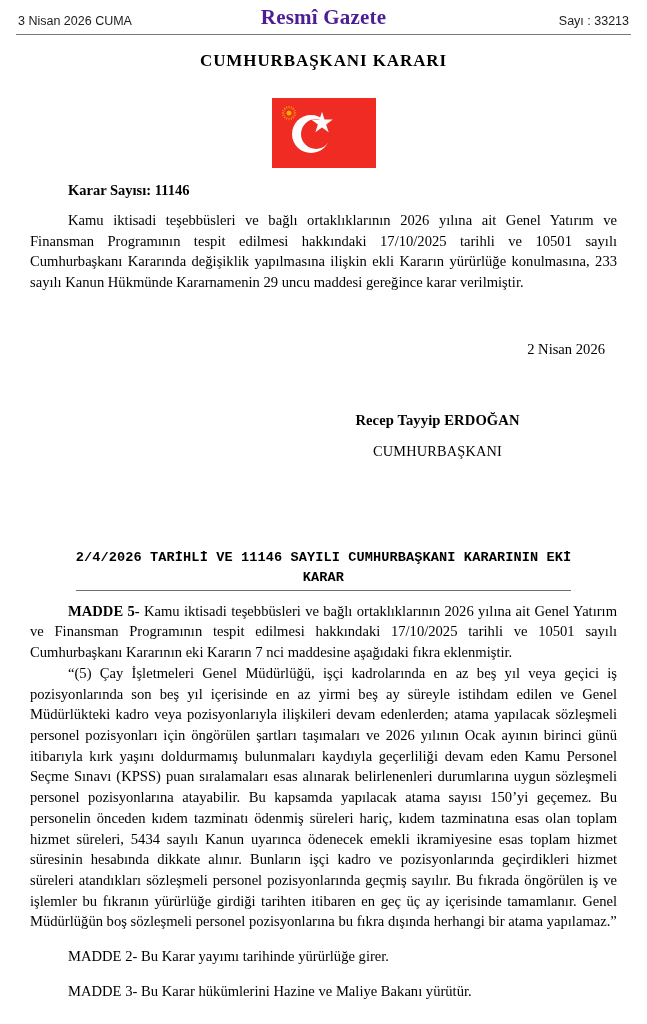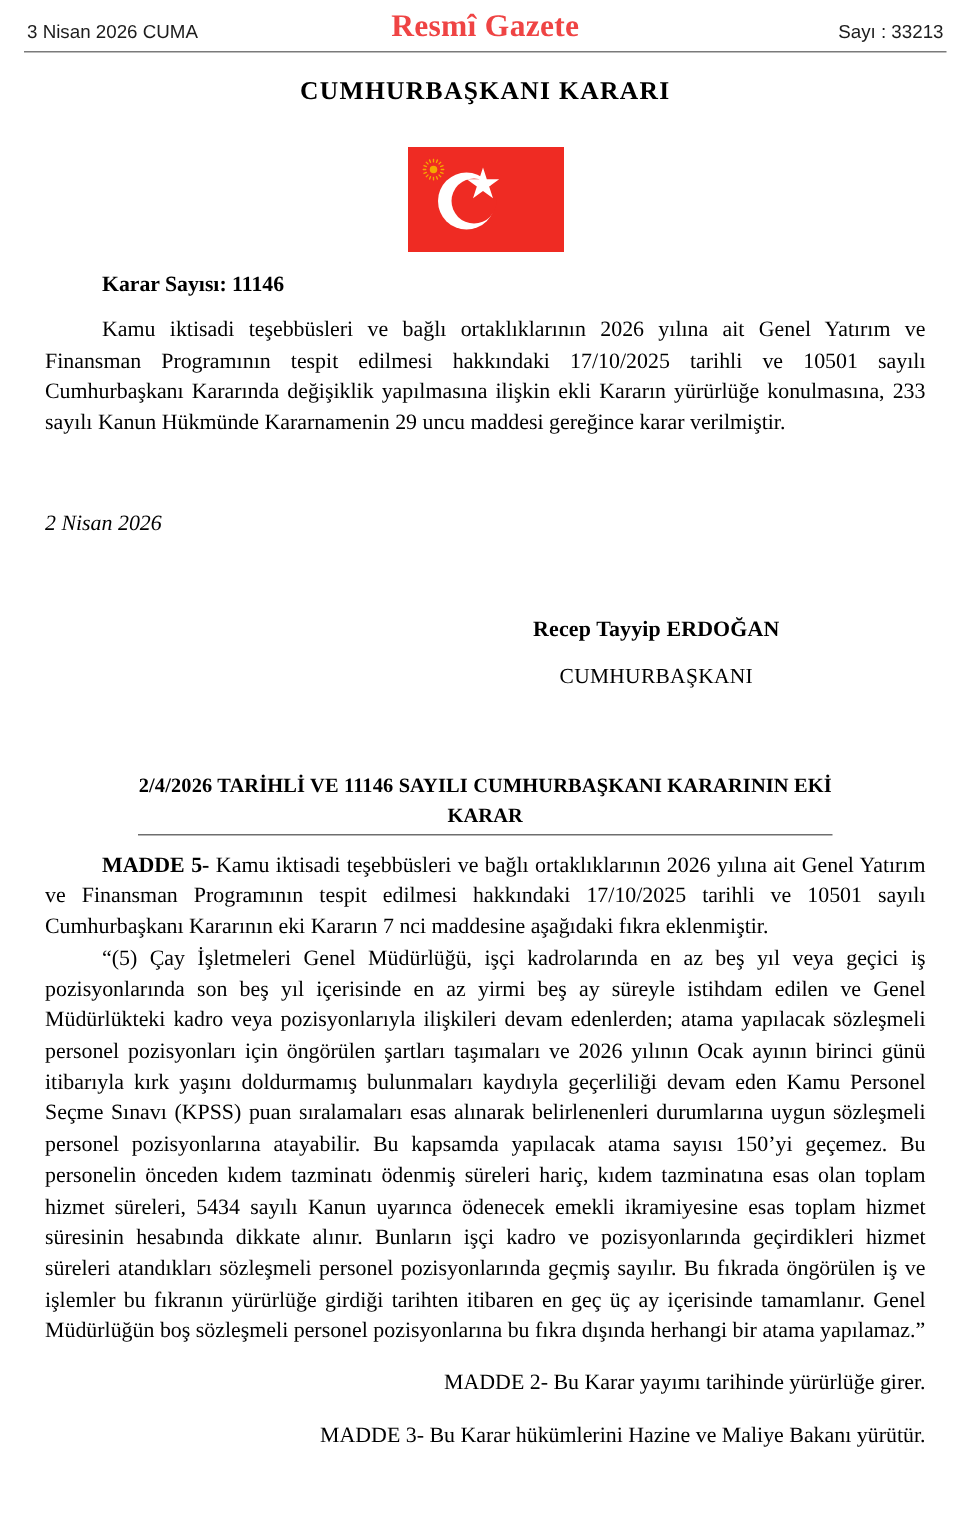--- a/index.html
+++ b/index.html
@@ -40,21 +40,21 @@
     font-size: 12.5px;
     color: #1c1c1c;
     white-space: nowrap;
     line-height: 1;
     padding-bottom: 1px;
   }
   .masthead-title {
     font-family: "Liberation Serif", "DejaVu Serif", serif;
     font-weight: bold;
     font-size: 21px;
-    color: #ef4444;
+    color: #4c1d95;
     letter-spacing: 0.2px;
     line-height: 1;
     white-space: nowrap;
     position: absolute;
     left: 50%;
     transform: translateX(-50%);
     bottom: 2px;
     text-align: right;
   }
   .masthead-rule {
@@ -140,47 +140,47 @@
     font-size: 14.6px;
     line-height: 1.42;
     text-align: justify;
     text-justify: inter-word;
     margin: 11px 0 0 0;
     text-indent: 38px;
     hyphens: none;
   }
 
   .date-line {
-    text-align: left;
+    text-align: right;
     font-size: 14.6px;
     margin-top: 48px;
     padding-right: 12px;
-    font-style: italic;
   }
 
   .signature {
     margin-top: 54px;
     text-align: center;
     padding-left: 228px;
   }
   .sign-name {
     font-weight: bold;
     font-size: 14.6px;
     letter-spacing: 0.1px;
   }
   .sign-role {
     font-size: 14.3px;
     margin-top: 14px;
     letter-spacing: 0.2px;
   }
 
   
   .annex {
-    margin-top: 54px;
+    margin-top: 88px;
     text-align: center;
+    font-family: Liberation Mono, monospace;
   }
   .annex-heading {
     display: inline-block;
     font-weight: bold;
     font-size: 13.6px;
     line-height: 1.5;
     letter-spacing: 0.1px;
     border-bottom: 1px solid #6e6e6e;
     padding-bottom: 1px;
   }
@@ -194,21 +194,21 @@
     margin: 0;
     text-indent: 38px;
   }
   p.madde.tail { text-indent: 38px; margin-top: 0; }
   p.madde .lbl { font-weight: bold; }
   p.madde-short {
     font-size: 14.6px;
     line-height: 1.42;
     margin: 0;
     text-indent: 38px;
-    text-align: right;
+    text-align: left;
   }
   .spacer-12 { height: 14px; }
 </style>
 </head>
 <body>
 
 <div class="page">
 
   <div class="masthead">
     <span class="masthead-date">3 Nisan 2026 CUMA</span>

